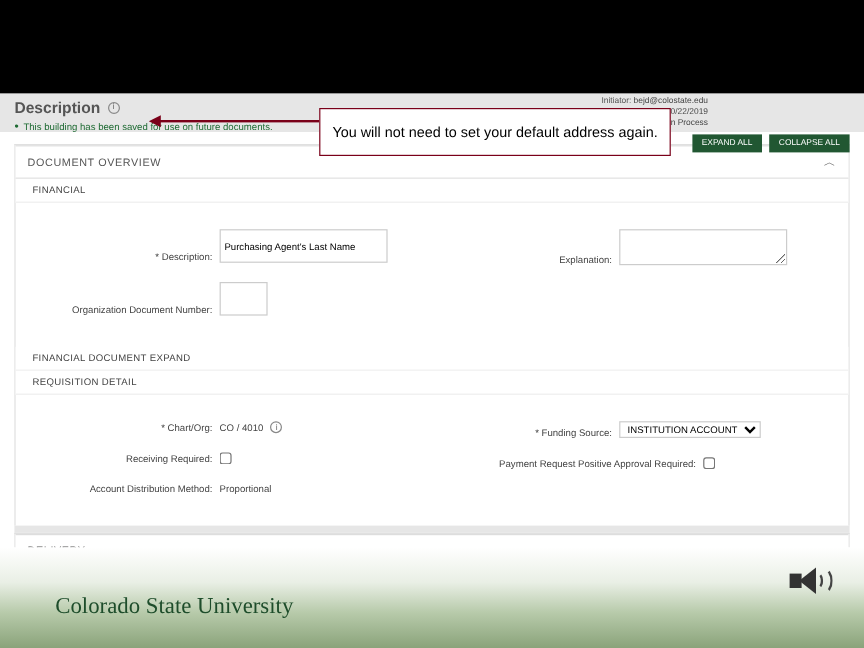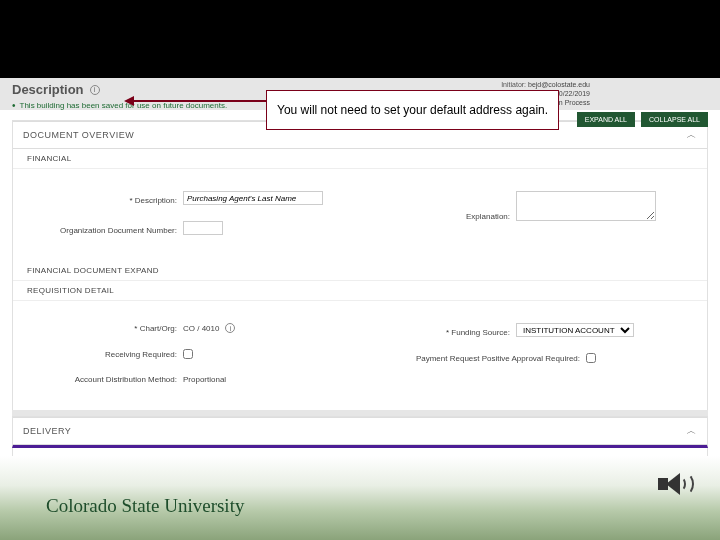--- a/index.html
+++ b/index.html
@@ -32,21 +32,21 @@
   .content { background:#fff; margin: 0 12px; border:1px solid #e0e0e0; border-bottom:none; }
   .section-bar { border-top:1px solid #ddd; border-bottom:1px solid #ddd; padding:6px 10px; font-size:9px; color:#555; letter-spacing:0.5px; display:flex; justify-content:space-between; align-items:center; background:#fff;gap:33px; }
   .sub-bar { border-bottom:1px solid #eee; padding:5px 14px; font-size:8px; color:#444; background:#fff; letter-spacing:0.3px; }
   .caret { font-size:10px; color:#555; }
 
   .form-area { padding:6px 14px 10px 14px; display:flex; flex-wrap:wrap; font-size:8px; color:#444; }
   .form-col { flex:1; min-width:300px; }
   .form-row { display:flex; align-items:flex-end; margin:16px 0; gap:6px; }
   .lbl { text-align:right; width:150px; color:#444; }
   .lbl.req::before { content:"* "; color:#333; }
-  .input-sm { border:1px solid #ccc; height:14px; font-size:8px; padding:1px 3px; width:140px; background:#fff;font-style:italic; }
+  .input-sm { border:1px solid #ccc; height:28px; font-size:8px; padding:1px 3px; width:140px; background:#fff; }
   .input-xs { width:40px; }
   .textarea-sm { border:1px solid #ccc; width:140px; height:30px; font-size:8px; background:#fff; }
   .select-sm { border:1px solid #ccc; height:14px; font-size:8px; padding:0 2px; background:#fff; }
   .chk { width:10px; height:10px; }
 
   .gap-strip { height:6px; background:#e6e6e6; margin:0 12px; }
 
   .delivery-body { height:22px; background:#fff; margin:0 12px 0 12px; border-left:1px solid #e0e0e0; border-right:1px solid #e0e0e0; border-bottom:1px solid #e0e0e0; padding:6px 14px; font-size:7px; color:#888; }
 
   

